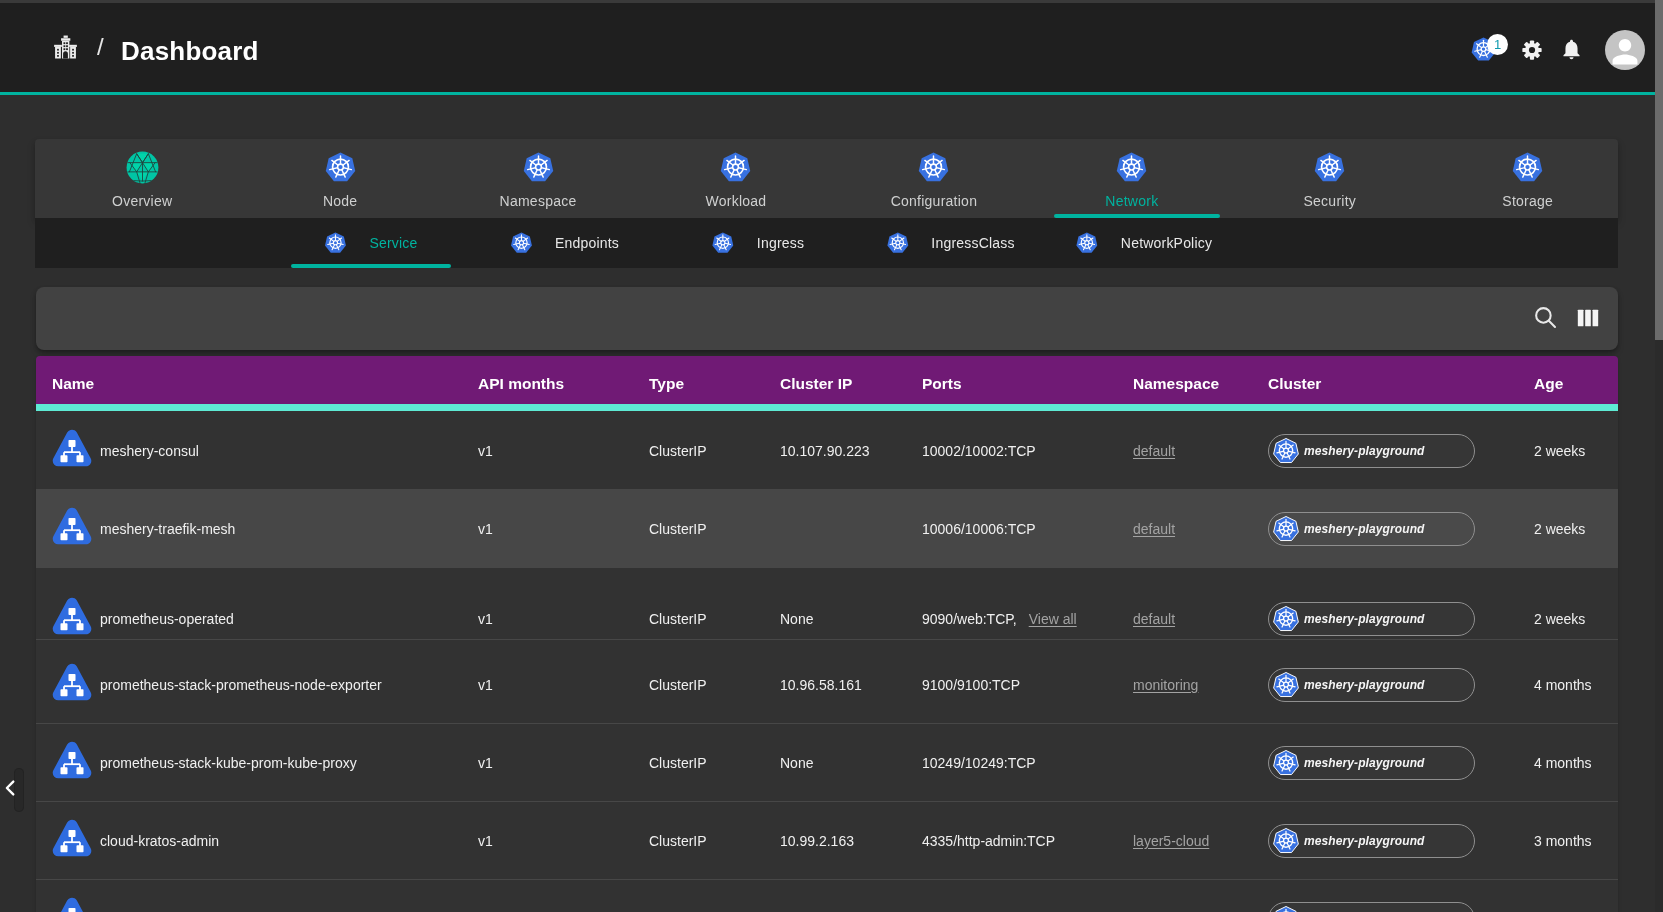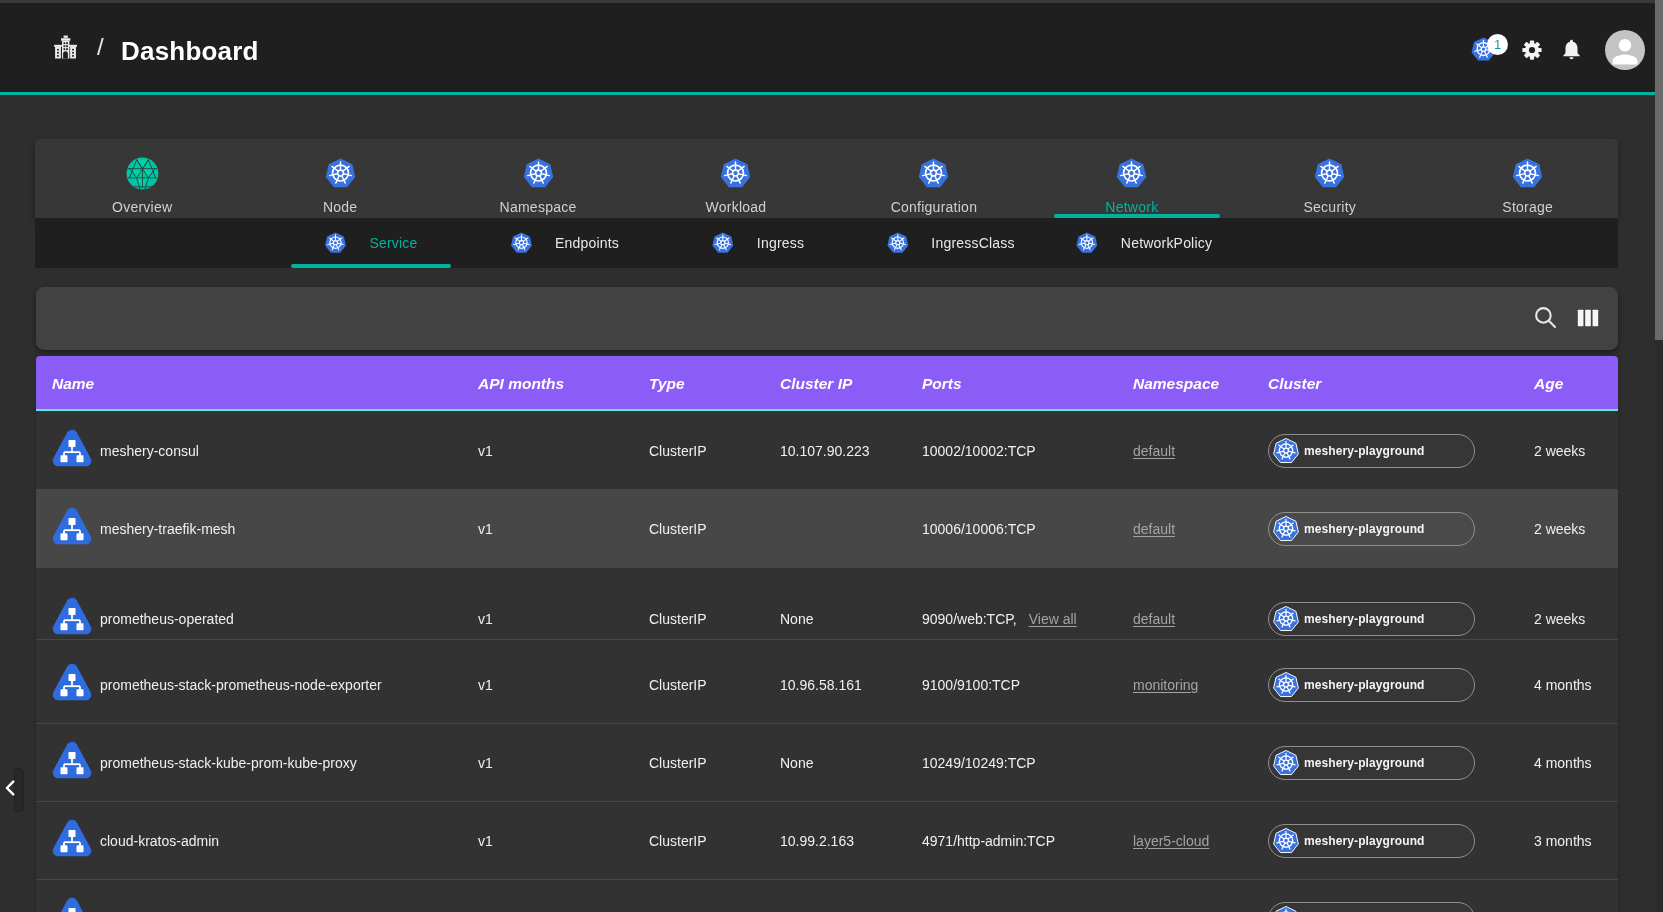--- a/index.html
+++ b/index.html
@@ -22,21 +22,21 @@
   #hdr-badge { left:1487px; top:31px; width:21px; height:21px; border-radius:50%; background:#ffffff;
      color:#0e9aaf; font-size:13px; font-weight:400; display:flex; align-items:center; justify-content:center; }
   #hdr-gear { left:1521px; top:36px; width:22px; height:22px; }
   #hdr-bell { left:1560px; top:35px; width:23px; height:23px; }
   #hdr-avatar { left:1605px; top:27px; width:40px; height:40px; border-radius:50%; background:#c4c4c4;
      overflow:hidden; }
 
   
   #tabbar { left:35px; top:139px; width:1583px; height:79px; background:#373737;
      border-radius:4px 4px 0 0; box-shadow:0 3px 5px -1px rgba(0,0,0,.25), 0 5px 8px 0 rgba(0,0,0,.18); }
-  .main-tab { position:absolute; top:7px; width:198px; height:79px; margin-left:-99px; cursor:pointer;
+  .main-tab { position:absolute; top:1px; width:198px; height:79px; margin-left:-99px; cursor:pointer;
      display:flex; flex-direction:column; align-items:center; }
   .main-tab .tab-icon { margin-top:11px; height:33px; display:flex; align-items:center; justify-content:center; }
   .main-tab .tab-label { margin-top:9px; font-size:14px; color:#cfd0d0; letter-spacing:.25px; }
   .main-tab.active .tab-label { color:#00B39F; }
   #main-indicator { left:1019px; top:75px; width:166px; height:4px; background:#00B39F; border-radius:2px; }
 
   #subbar { left:35px; top:218px; width:1583px; height:50px; background:#1f1f1f; }
   .sub-tab { position:absolute; top:0; height:50px; transform:translateX(-50%); cursor:pointer;
      display:flex; align-items:center; gap:23px; }
   .sub-tab .tab-label { font-size:14px; color:#e8e8e8; letter-spacing:.2px; }
@@ -47,33 +47,33 @@
   #toolbar { left:36px; top:287px; width:1582px; height:63px; background:#424242; border-radius:8px;
      box-shadow:0 2px 4px -1px rgba(0,0,0,.3), 0 4px 6px 0 rgba(0,0,0,.2); }
   .tool-btn { position:absolute; top:17px; width:28px; height:28px; display:flex; align-items:center;
      justify-content:center; cursor:pointer; }
   #btn-search { left:1496px; }
   #btn-columns { left:1538px; }
 
   
   #table { left:36px; top:356px; width:1582px; height:640px; background:#323232; border-radius:4px 4px 0 0;
      box-shadow:0 2px 4px -1px rgba(0,0,0,.3); overflow:hidden; }
-  #thead { position:absolute; left:0; top:0; width:1582px; height:55px; background:#8b5cf6;
-     border-bottom:2px solid #5eead4;font-style:italic; }
+  #thead { position:absolute; left:0; top:0; width:1582px; height:55px; background:#701a75;
+     border-bottom:7px solid #5eead4; }
   .th { position:absolute; top:0; height:55px; display:flex; align-items:center;
      font-size:15.5px; font-weight:700; color:#ffffff; cursor:pointer; }
   .row { position:absolute; left:0; width:1582px; height:78px; border-bottom:1px solid #474747; cursor:pointer; }
   .row.hl { background:#474747; }
   .cell { position:absolute; top:0; height:78px; display:flex; align-items:center; font-size:14px; color:#f0f0f0; }
   .cell .svc-icon { position:absolute; left:-49px; top:50%; margin-top:-22.5px; }
   .ns-link, .ports-link { color:#a3a3a3; text-decoration:underline; text-underline-offset:2px; cursor:pointer; }
   .ports-link { margin-left:12px; }
   .chip { position:absolute; top:50%; margin-top:-17px; width:207px; height:34px; border:1px solid #8f8f8f; border-radius:17px;
      display:flex; align-items:center; padding:0 0 0 4px; background:rgba(255,255,255,0.02); cursor:pointer; }
-  .chip .chip-label { margin-left:5px; font-size:12px; font-weight:700; color:#f5f5f5; letter-spacing:.1px; white-space:nowrap; }
+  .chip .chip-label { margin-left:5px; font-size:12px; font-weight:700; color:#f5f5f5; letter-spacing:.1px; white-space:nowrap;font-style:italic; }
 
   
   .c0 { left:64px;justify-content:center; }  .h0 { left:16px; }
   .c1, .h1 { left:442px; }
   .c2, .h2 { left:613px; }
   .c3, .h3 { left:744px; }
   .c4, .h4 { left:886px; }
   .c5, .h5 { left:1097px; }
   .c6, .h6 { left:1232px; }
   .c7, .h7 { left:1498px; }
@@ -514,21 +514,21 @@
           <div class="cell c0">
             <span class="svc-icon"><svg width="42" height="39">
                 <use href="#sym-svc"></use>
               </svg></span>
             <span>cloud-kratos-admin</span>
           </div>
           <div class="cell c1">v1</div>
           <div class="cell c2">ClusterIP</div>
           <div class="cell c3">10.99.2.163</div>
           <div class="cell c4">
-            <span>4971/http-admin:TCP</span>
+            <span>4335/http-admin:TCP</span>
           </div>
           <div class="cell c5">
             <span class="ns-link">layer5-cloud</span>
           </div>
           <div class="cell c6">
             <span class="chip">
               <svg width="26" height="26">
                 <use href="#sym-k8s-b"></use>
               </svg>
               <span class="chip-label">meshery-playground</span>

